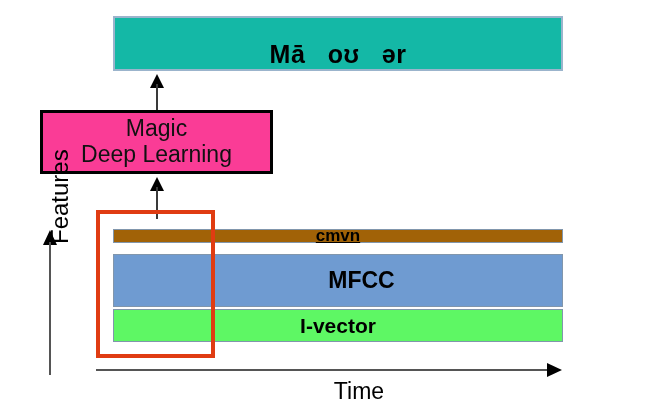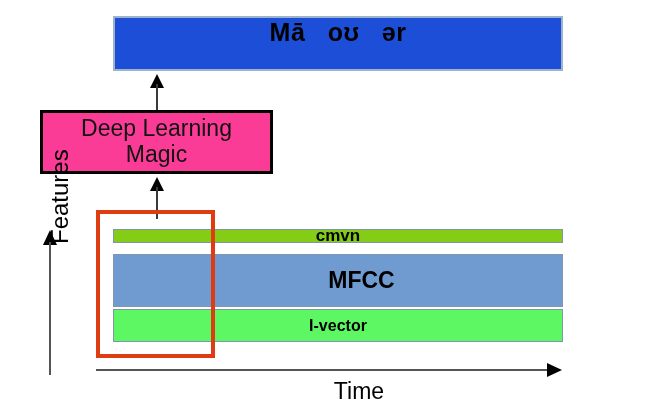--- a/index.html
+++ b/index.html
@@ -16,25 +16,25 @@
     overflow: hidden;
   }
 
   
   .phoneme-box {
     position: absolute;
     left: 113px;
     top: 16px;
     width: 450px;
     height: 55px;
-    background: #1d4ed8;
+    background: #14b8a6;
     border: 2px solid #9bb4cc;
     box-sizing: border-box;
     display: flex;
-    align-items: flex-start;
+    align-items: flex-end;
     justify-content: center;
   }
   .phoneme-text {
     font-size: 25px;
     font-weight: bold;
     color: #000000;
     letter-spacing: 0.5px;
     white-space: pre;
   }
 
@@ -98,36 +98,37 @@
     justify-content: center;
   }
   .bar-label {
     font-size: 19px;
     font-weight: bold;
     color: #000000;
   }
   #bar-cmvn {
     top: 229px;
     height: 14px;
-    background: #84cc16;
+    background: #a16207;
+    text-decoration: underline;
   }
   #bar-cmvn .bar-label { font-size: 17px; }
   #bar-mfcc {
     top: 254px;
     height: 53px;
     background: #6f9bd1;
     padding-left: 47px;
   }
   #bar-mfcc .bar-label { font-size: 23px; }
   #bar-ivector {
     top: 309px;
     height: 33px;
     background: #5ef764;
   }
-  #bar-ivector .bar-label { font-size: 16px; }
+  #bar-ivector .bar-label { font-size: 21px; }
 
   
   .red-frame {
     position: absolute;
     left: 96px;
     top: 210px;
     width: 119px;
     height: 148px;
     border: 4px solid #e03c12;
     box-sizing: border-box;
@@ -223,22 +224,22 @@
   <div class="phoneme-box">
     <span class="phoneme-text">Mā   oʊ   ər</span>
   </div>
 
   <div class="v-arrow" id="arrow-dl-to-out">
     <div class="head"></div>
     <div class="shaft"></div>
   </div>
 
   <div class="dl-box">
+    <span class="dl-line">Magic</span>
     <span class="dl-line">Deep Learning</span>
-    <span class="dl-line">Magic</span>
   </div>
 
   <div class="v-arrow" id="arrow-feat-to-dl">
     <div class="head"></div>
     <div class="shaft"></div>
   </div>
 
   <div class="bar" id="bar-cmvn">
     <span class="bar-label">cmvn</span>
   </div>

